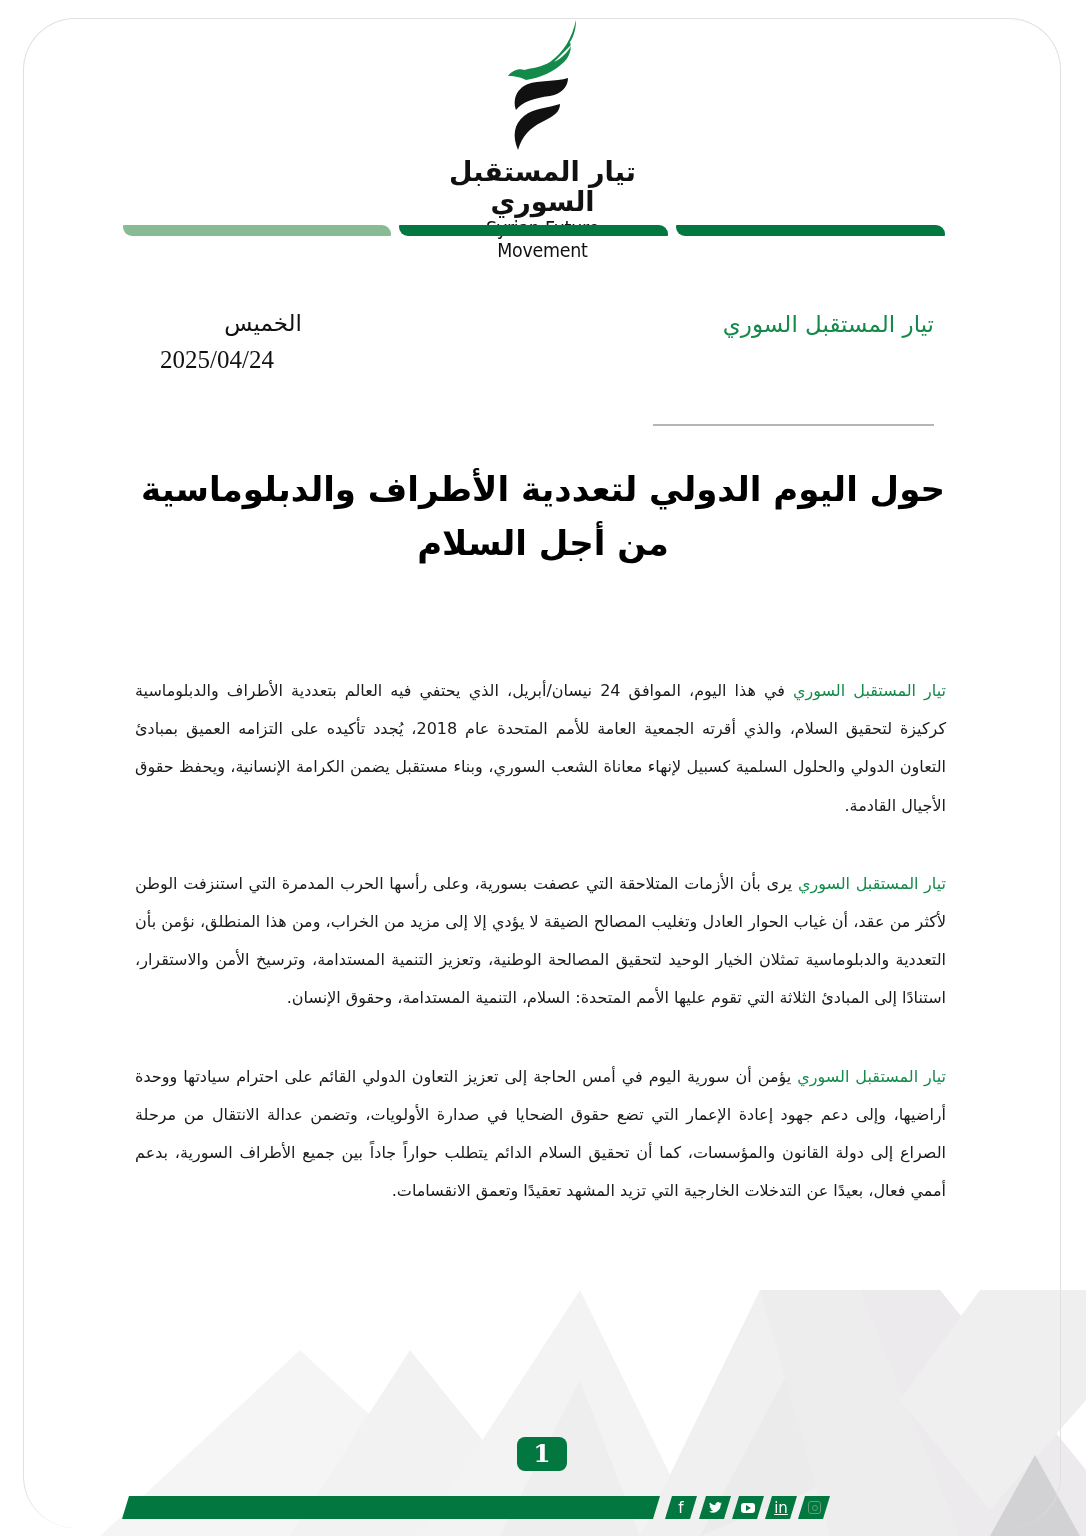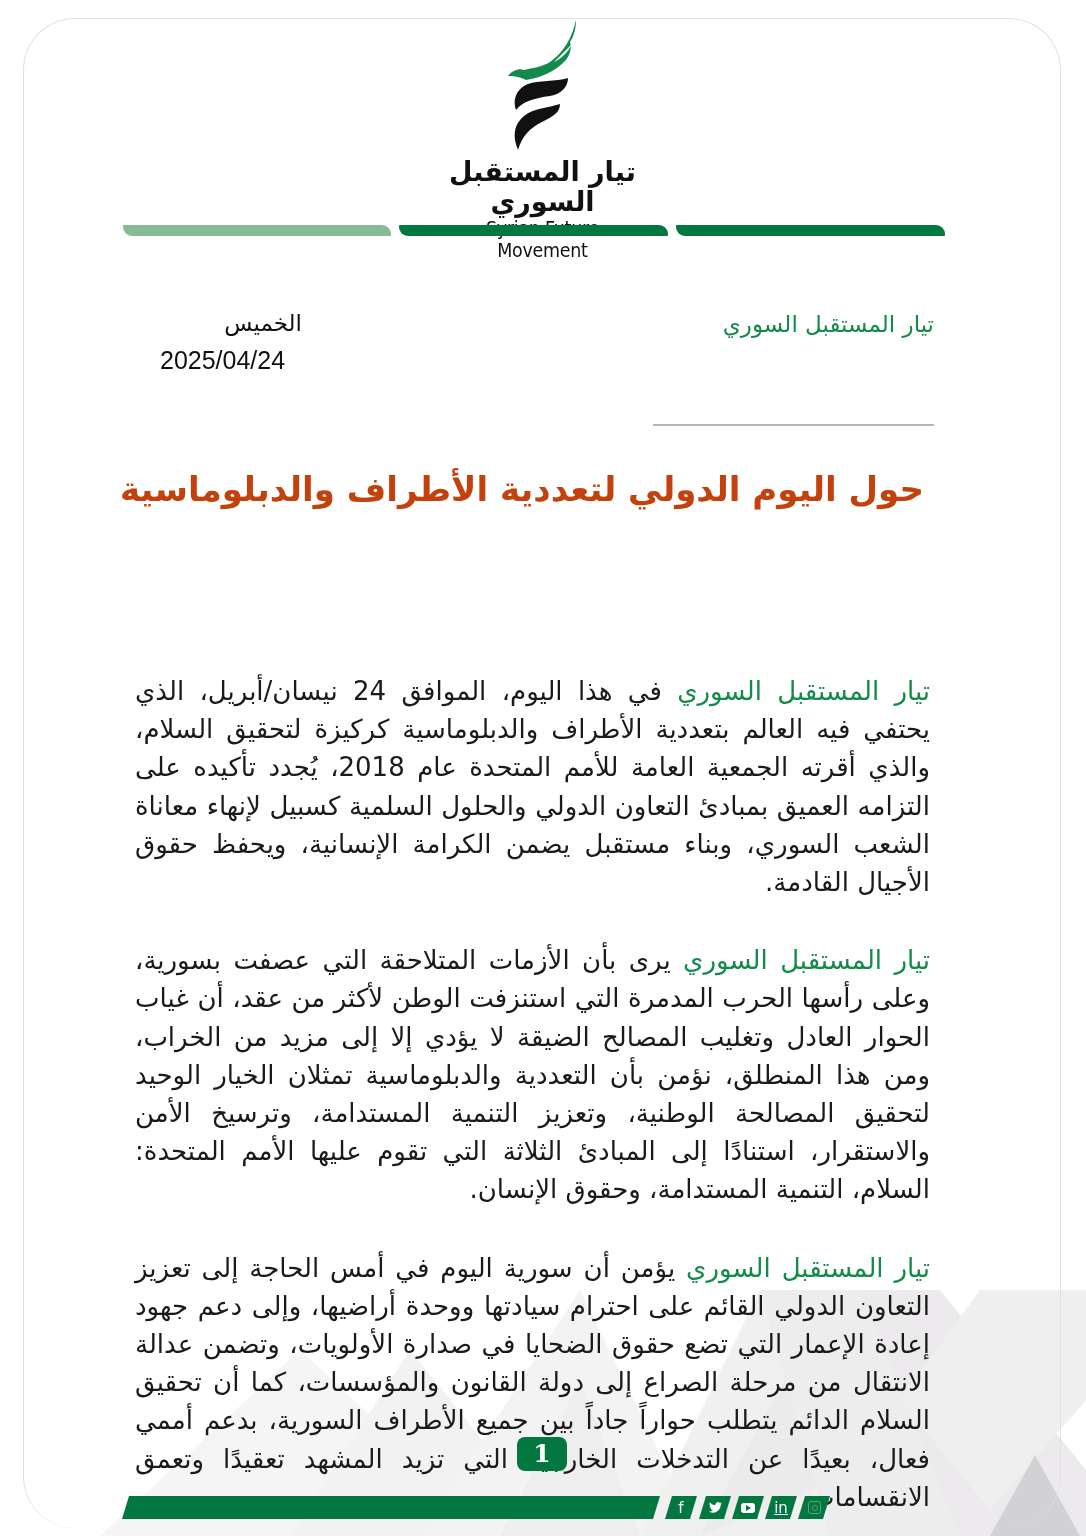--- a/index.html
+++ b/index.html
@@ -23,27 +23,27 @@
   .hbar.light { left:0; width:268px; background:#86bb94; }
   .hbar.d1 { left:276px; width:269px; background:#02773f; }
   .hbar.d2 { left:553px; width:269px; background:#02773f; }
 
   .meta-right { position:absolute; right:152px; top:305px; direction:rtl; text-align:right; z-index:2; width:290px; }
   .meta-right div { font-size:23px; line-height:38px; color:#111; }
   .meta-right .org { color:#138a4a; }
   .meta-rule { position:absolute; left:653px; top:424px; width:281px; height:2px; background:#b5b5b5; z-index:2; }
   .meta-left { position:absolute; left:160px; top:305px; width:142px; z-index:2; }
   .meta-left .day { font-size:23px; line-height:36px; direction:rtl; color:#111; }
-  .meta-left .date { font-family:Liberation Sans, sans-serif; font-size:25px; line-height:38px; color:#111; }
+  .meta-left .date { font-family:Liberation Serif, serif; font-size:25px; line-height:38px; color:#111; }
 
-  .title { position:absolute; left:120px; width:846px; top:462px; text-align:left; direction:rtl; z-index:2;
-    color:#c2410c; font-weight:bold; font-size:34px; line-height:54px; }
+  .title { position:absolute; left:120px; width:846px; top:462px; text-align:center; direction:rtl; z-index:2;
+    color:#000000; font-weight:bold; font-size:34px; line-height:54px; }
 
   .body { position:absolute; left:135px; width:811px; top:672px; direction:rtl; text-align:justify; z-index:2; }
-  .body p { margin:0 16px 40px 0; font-size:26px; line-height:38.2px; color:#1a1a1a; text-align-last:right; }
+  .body p { margin:0 0 40px 0; font-size:16px; line-height:38.2px; color:#1a1a1a; text-align-last:right; }
   .body .lead { color:#138a4a; }
 
   .page-num { position:absolute; left:517px; top:1437px; width:50px; height:34px; background:#02773f; border-radius:8px;
     color:#fff; font-family:"DejaVu Serif", serif; font-weight:bold; font-size:25px; line-height:34px; text-align:center; z-index:3; }
 
   .footer-bar { position:absolute; left:122px; top:1496px; width:538px; height:23px; background:#02773f;
     clip-path:polygon(7px 0, 100% 0, calc(100% - 7px) 100%, 0 100%); z-index:3; }
   .social { position:absolute; top:1496px; height:23px; background:#02773f; color:#fff; z-index:3;
     clip-path:polygon(7px 0, 100% 0, calc(100% - 7px) 100%, 0 100%); display:flex; align-items:center; justify-content:center;
     font-size:15px; font-family:"DejaVu Sans", sans-serif; }
@@ -102,20 +102,21 @@
 </div>
 <div class="meta-rule"></div>
 
 <div class="meta-left">
   <div class="day">الخميس</div>
   <div class="date">2025/04/24</div>
 </div>
 
 <div class="title">
   <div>حول اليوم الدولي لتعددية الأطراف والدبلوماسية</div>
+  <div>من أجل السلام</div>
 </div>
 
 <div class="body">
   <p><span class="lead">تيار المستقبل السوري</span><span> في هذا اليوم، الموافق 24 نيسان/أبريل، الذي يحتفي فيه العالم بتعددية الأطراف والدبلوماسية كركيزة لتحقيق السلام، والذي أقرته الجمعية العامة للأمم المتحدة عام 2018، يُجدد تأكيده على التزامه العميق بمبادئ التعاون الدولي والحلول السلمية كسبيل لإنهاء معاناة الشعب السوري، وبناء مستقبل يضمن الكرامة الإنسانية، ويحفظ حقوق الأجيال القادمة.</span></p>
   <p><span class="lead">تيار المستقبل السوري</span><span> يرى بأن الأزمات المتلاحقة التي عصفت بسورية، وعلى رأسها الحرب المدمرة التي استنزفت الوطن لأكثر من عقد، أن غياب الحوار العادل وتغليب المصالح الضيقة لا يؤدي إلا إلى مزيد من الخراب، ومن هذا المنطلق، نؤمن بأن التعددية والدبلوماسية تمثلان الخيار الوحيد لتحقيق المصالحة الوطنية، وتعزيز التنمية المستدامة، وترسيخ الأمن والاستقرار، استنادًا إلى المبادئ الثلاثة التي تقوم عليها الأمم المتحدة: السلام، التنمية المستدامة، وحقوق الإنسان.</span></p>
   <p><span class="lead">تيار المستقبل السوري</span><span> يؤمن أن سورية اليوم في أمس الحاجة إلى تعزيز التعاون الدولي القائم على احترام سيادتها ووحدة أراضيها، وإلى دعم جهود إعادة الإعمار التي تضع حقوق الضحايا في صدارة الأولويات، وتضمن عدالة الانتقال من مرحلة الصراع إلى دولة القانون والمؤسسات، كما أن تحقيق السلام الدائم يتطلب حواراً جاداً بين جميع الأطراف السورية، بدعم أممي فعال، بعيدًا عن التدخلات الخارجية التي تزيد المشهد تعقيدًا وتعمق الانقسامات.</span></p>
 </div>
 
 <div class="page-num">1</div>
 

